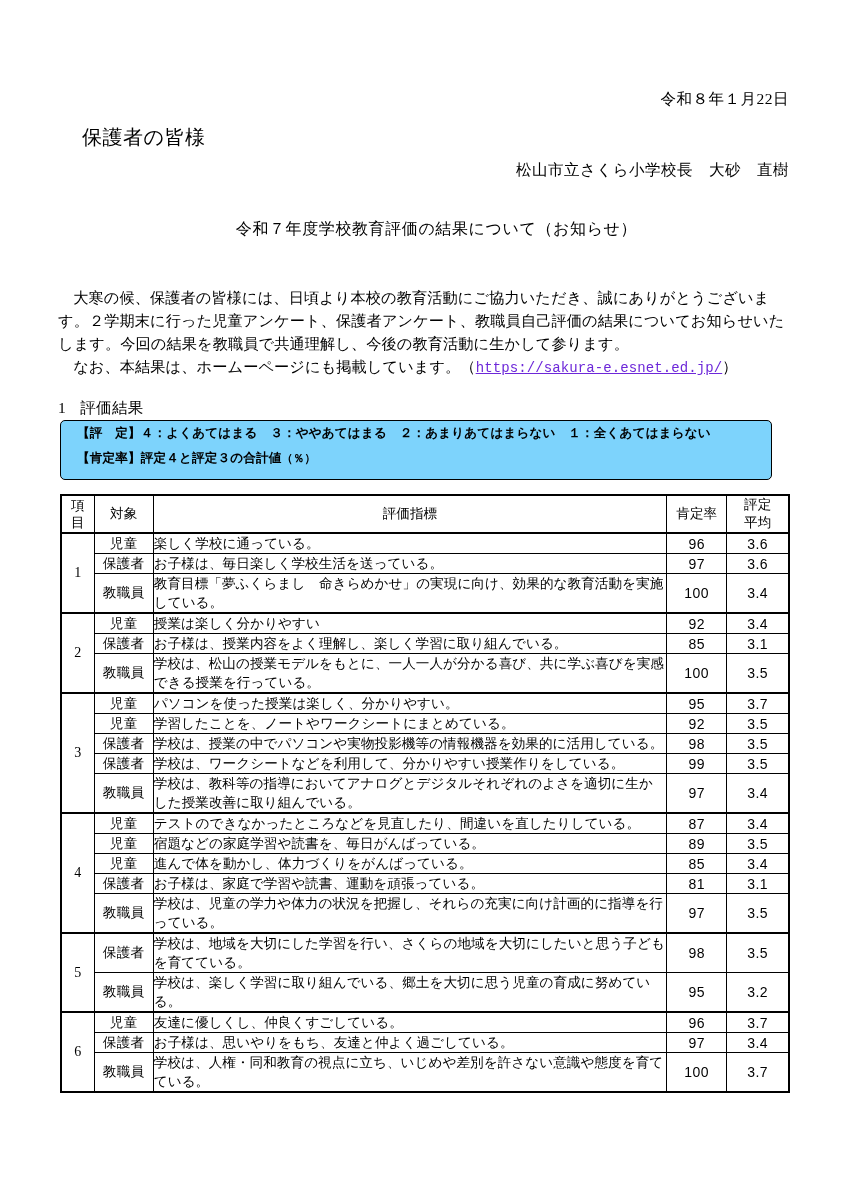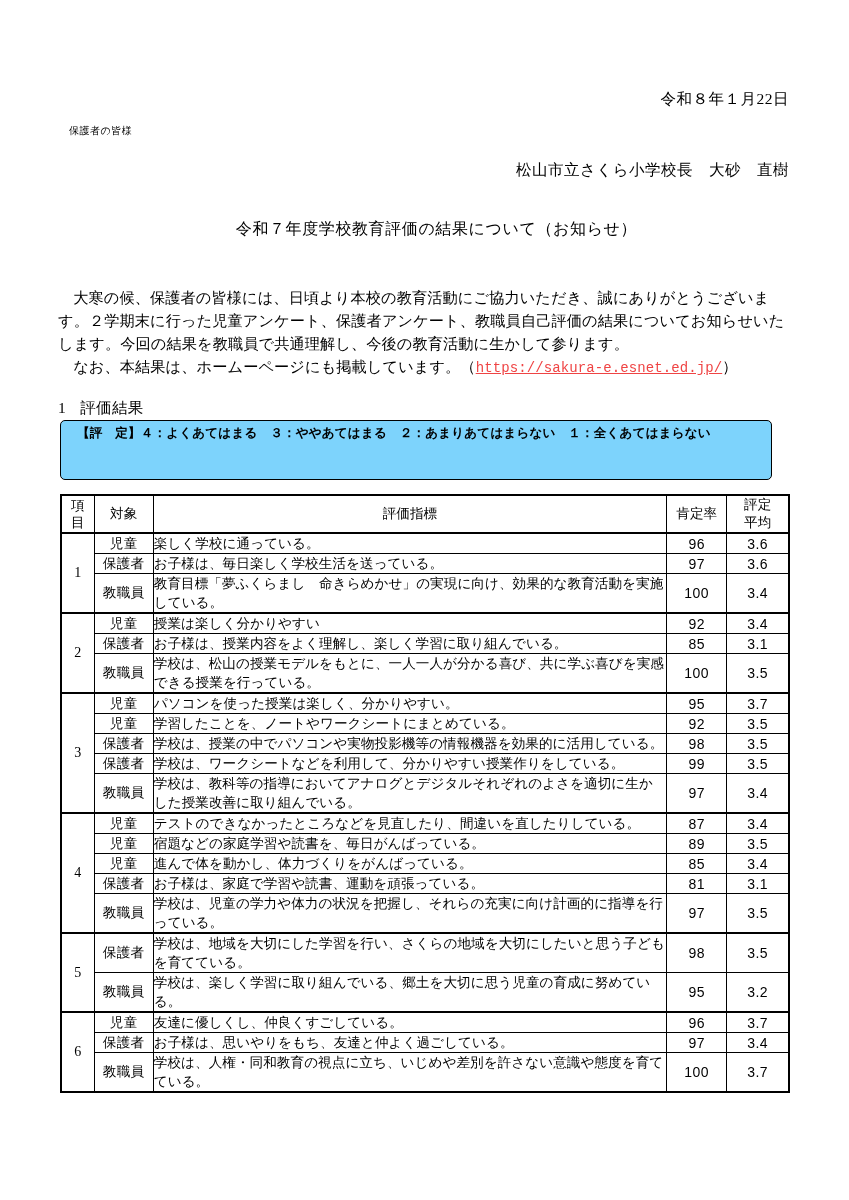--- a/index.html
+++ b/index.html
@@ -28,22 +28,22 @@
     position: absolute;
     top: 89px;
     right: 60px;
     font-size: 15.5px;
     letter-spacing: 0.5px;
     white-space: nowrap;
   }
   .addressee {
     position: absolute;
     top: 124px;
-    left: 69px;
-    font-size: 10px;
+    left: 82px;
+    font-size: 20px;
     letter-spacing: 0.5px;
     white-space: nowrap;
   }
   .sender {
     position: absolute;
     top: 160px;
     right: 60px;
     font-size: 15.5px;
     letter-spacing: 0.5px;
     white-space: nowrap;
@@ -71,21 +71,21 @@
     letter-spacing: 0.1px;
   }
   .body-text p {
     margin: 0;
     text-indent: 0;
   }
   .body-text p.indent {
     text-indent: 1em;
   }
   .url-link {
-    color: #ef4444;
+    color: #6d28d9;
     font-family: "Liberation Mono", "DejaVu Sans Mono", monospace;
     font-size: 14px;
   }
 
   
   .section-heading {
     position: absolute;
     top: 398px;
     left: 58px;
     font-size: 15.5px;
@@ -202,20 +202,21 @@
     <p class="indent">大寒の候、保護者の皆様には、日頃より本校の教育活動にご協力いただき、誠にありがとうございます。２学期末に行った児童アンケート、保護者アンケート、教職員自己評価の結果についてお知らせいたします。今回の結果を教職員で共通理解し、今後の教育活動に生かして参ります。</p>
     <p class="indent"><span>なお、本結果は、ホームーページにも掲載しています。（</span><a class="url-link" href="#">https://sakura-e.esnet.ed.jp/</a><span>）</span></p>
   </div>
 
   <div class="section-heading">
     <span class="num">1</span><span>評価結果</span>
   </div>
 
   <div class="legend-box">
     <div class="row">【評　定】４：よくあてはまる　３：ややあてはまる　２：あまりあてはまらない　１：全くあてはまらない</div>
+    <div class="row"><span>【肯定率】評定４と評定３の合計値</span><span class="small">（％）</span></div>
   </div>
 
   <table class="results">
     <colgroup>
       <col class="c-item">
         <col class="c-target">
         <col class="c-index">
         <col class="c-rate">
         <col class="c-avg">
     </colgroup>

